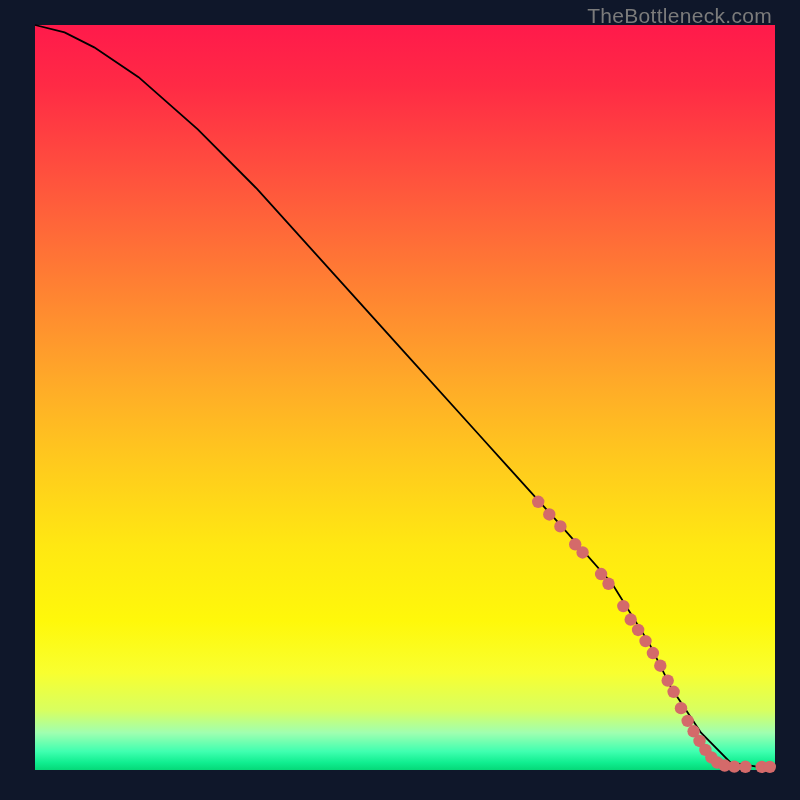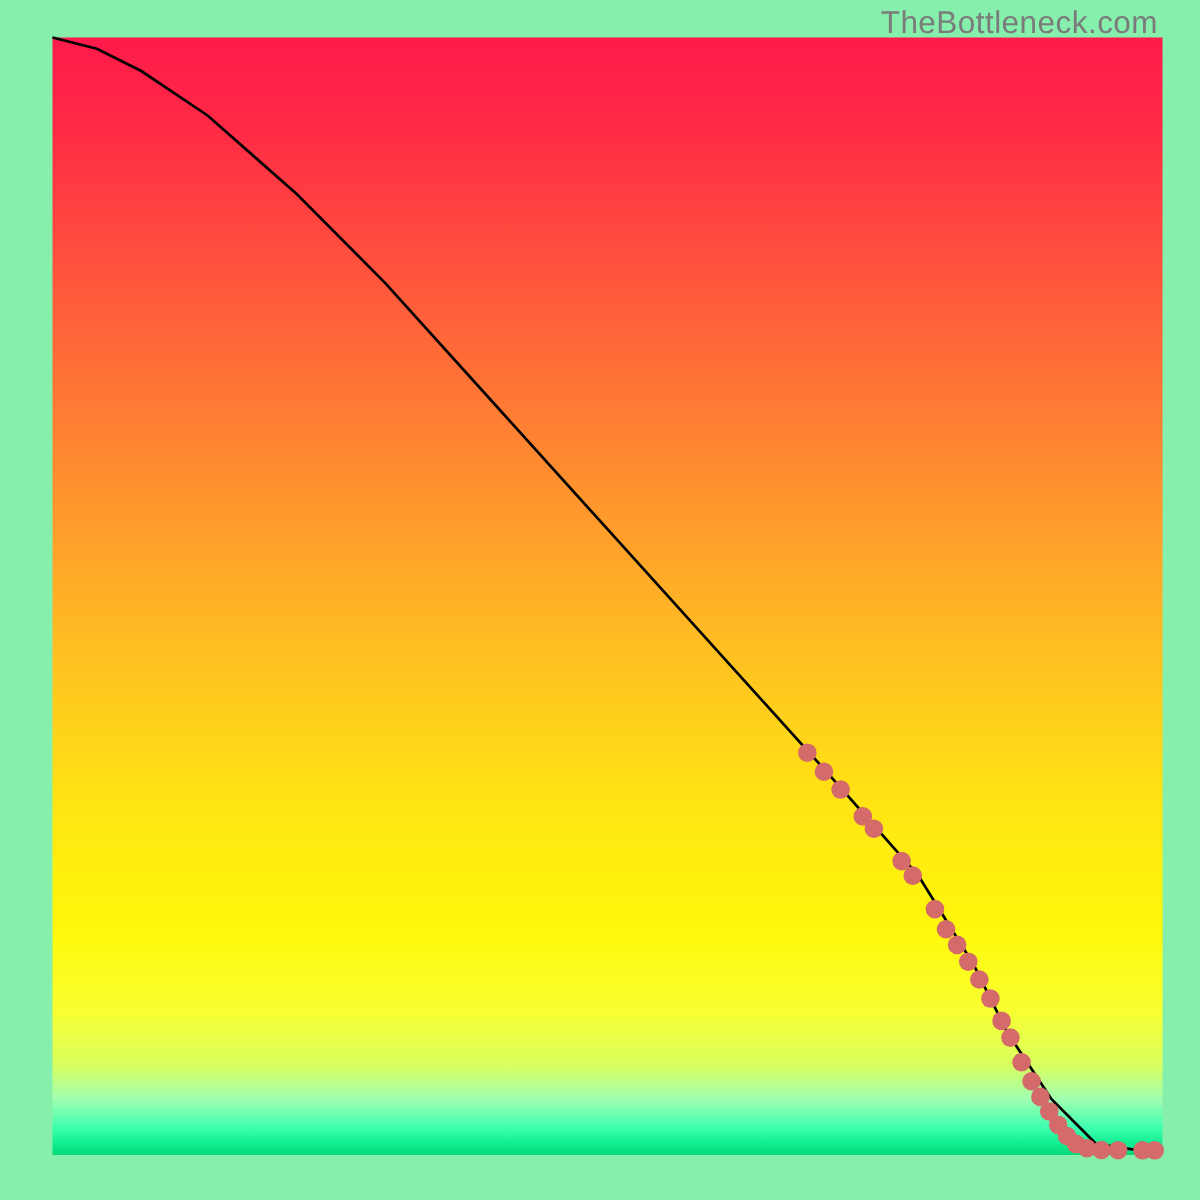--- a/index.html
+++ b/index.html
@@ -8,21 +8,21 @@
     width: 800px;
     height: 800px;
     background: #000;
     overflow: hidden;
     font-family: Arial, Helvetica, sans-serif;
   }
   .stage {
     position: relative;
     width: 800px;
     height: 800px;
-    background: #86efac;
+    background: #0f172a;
   }
   .plot {
     position: absolute;
     left: 35px;
     top: 25px;
     width: 740px;
     height: 745px;
     
     background: linear-gradient(
       to bottom,

